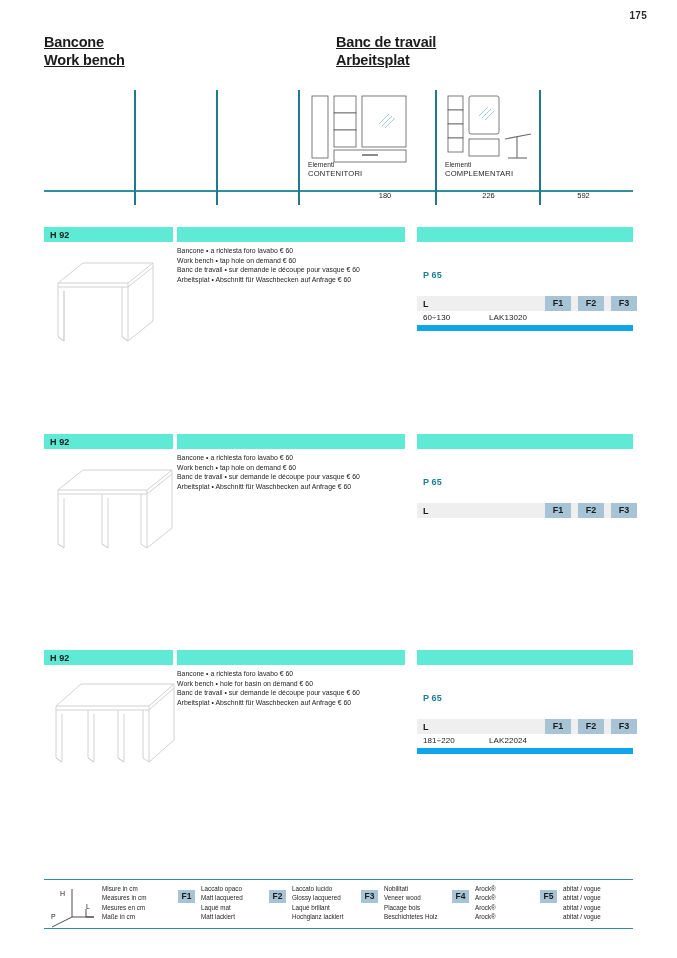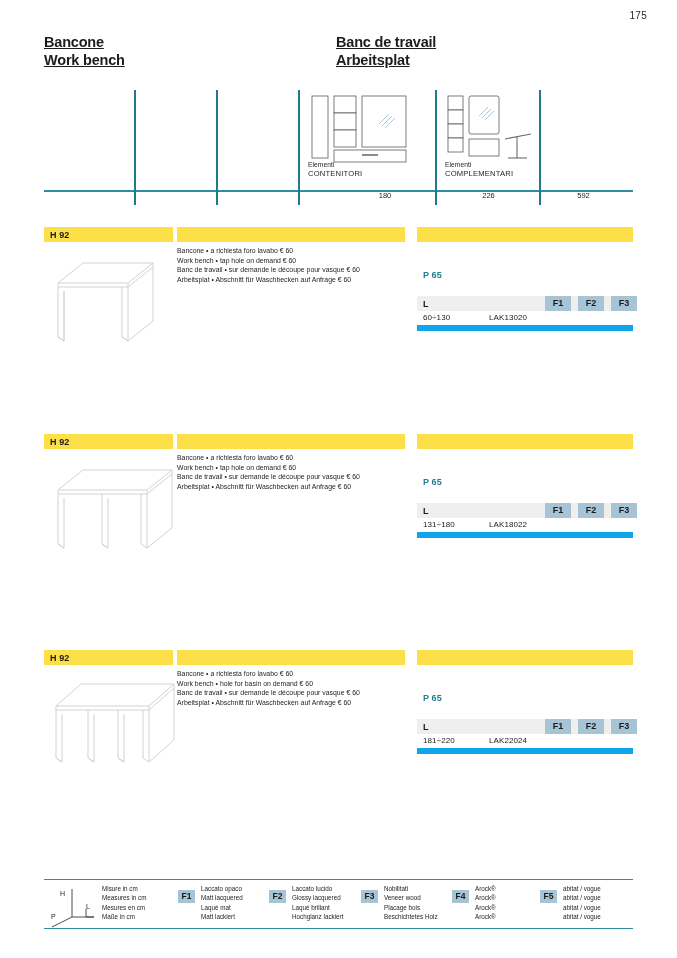--- a/index.html
+++ b/index.html
@@ -15,21 +15,21 @@
     color: #1a1a1a;
     overflow: hidden;
   }
 
   
   .page-number {
     position: absolute;
     right: 30px;
     top: 10px;
     font-size: 10px;
-    font-weight: 400;
+    font-weight: 700;
     color: #2a2a2a;
     letter-spacing: .3px;
   }
 
   
   .titles {
     position: absolute;
     top: 33px;
     left: 44px;
     right: 30px;
@@ -110,21 +110,21 @@
   
   .block {
     position: absolute;
     left: 44px;
     width: 589px;
     height: 200px;
   }
   .bar {
     position: absolute;
     height: 15px;
-    background: #fde047;
+    background: #5eead4;
     top: 0;
   }
   .bar-label {
     position: absolute;
     left: 6px;
     top: 2.5px;
     font-size: 9px;
     font-weight: 700;
     letter-spacing: .1px;
   }
@@ -427,24 +427,20 @@
     <div class="desc-line">Arbeitsplat • Abschnitt für Waschbecken auf Anfrage € 60</div>
   </div>
 
   <div class="spec">
     <div class="spec-head">
       <div class="hl">L</div>
       <div class="fbadge f1">F1</div>
       <div class="fbadge f2">F2</div>
       <div class="fbadge f3">F3</div>
     </div>
-    <div class="spec-row">
-      <div class="sz">131÷180</div>
-      <div class="code">LAK18022</div>
-    </div>
   </div>
 </div>
 
 <div class="block" style="top:650px">
   <div class="bar h-bar">
     <div class="bar-label">H 92</div>
   </div>
   <div class="bar mid-bar"></div>
   <div class="bar p-bar">
     <div class="bar-label">P 65</div>

